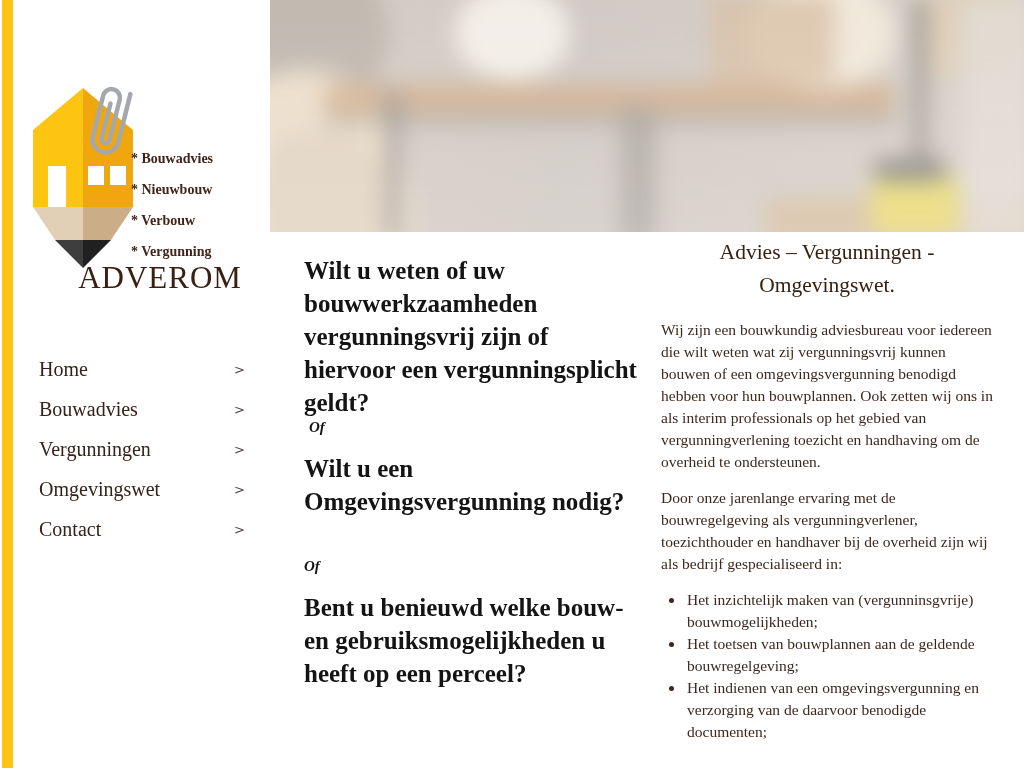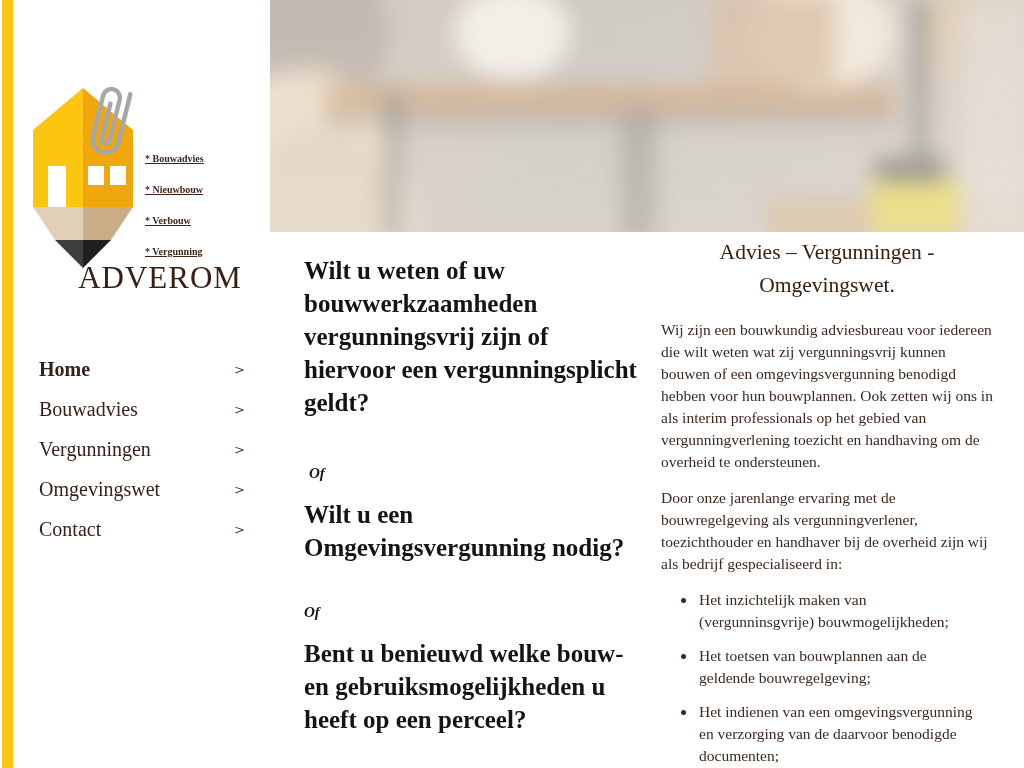--- a/index.html
+++ b/index.html
@@ -46,47 +46,47 @@
   .win2 { left:77px; top:78px; width:16px; height:19px; background:#fff; }
   .b-left  { left:0;    top:119px; width:50px; height:33px; background:#e1cfb6;
              clip-path:polygon(0 0, 50px 0, 50px 33px, 22px 33px); }
   .b-right { left:50px; top:119px; width:50px; height:33px; background:#cbae88;
              clip-path:polygon(0 0, 50px 0, 28px 33px, 0 33px); }
   .t-left  { left:22px; top:152px; width:28px; height:28px; background:#3e3e3e;
              clip-path:polygon(0 0, 100% 0, 100% 100%); }
   .t-right { left:50px; top:152px; width:28px; height:28px; background:#202020;
              clip-path:polygon(0 0, 100% 0, 0 100%); }
   .clip { position:absolute; left:55px; top:-8px; transform:rotate(14deg); }
-  .services { position:absolute; left:145px; top:151px; font-size:10px; font-weight:bold;
-              color:#41241a; line-height:15.5px; white-space:pre;text-decoration:underline; }
+  .services { position:absolute; left:131px; top:151px; font-size:14px; font-weight:bold;
+              color:#41241a; line-height:15.5px; white-space:pre; }
   .wordmark { position:absolute; left:40px; top:260px; width:240px; text-align:center;
               font-size:31px; color:#3a2013; letter-spacing:1px; }
 
   
   .nav { position:absolute; left:39px; top:349px; width:206px; }
   .nav-item { display:flex; justify-content:space-between; align-items:center; height:40px;
               font-size:20px; color:#36221a; cursor:pointer; }
-  .nav-item.active .label { font-weight:bold; }
+  .nav-item.active .label { font-weight:normal; }
   .chev { font-size:13px; color:#54413a; font-family:"DejaVu Sans", sans-serif; }
 
   
   .questions { position:absolute; left:304px; top:254px; width:334px; color:#141414; }
   .q-heading { font-size:25px; line-height:33px; font-weight:bold; margin:0; }
-  .q-1 { margin-bottom:46px; }
+  .q-1 { }
   .q-2 { margin-bottom:40px; }
   .of { font-size:15px; font-style:italic; font-weight:bold; margin:0 0 16px; color:#141414; }
   .of-1 { padding-left:5px; }
 
   
   .about { position:absolute; left:661px; top:236px; width:332px; color:#3c281e; }
   .about-title { font-size:20.5px; font-weight:bold; margin:0 0 9px; color:#38200f; }
   .about-subtitle { font-size:21.5px; font-weight:normal; line-height:33px; margin:0 0 17px; color:#38200f;text-align:center; }
   .about p { font-size:15.5px; line-height:22px; margin:0 0 14px; }
   .about ul { margin:0; padding-left:24px; font-size:15.5px; line-height:22px; }
-  .about li { margin:12px; padding-left:2px; }
+  .about li { margin:0; padding-left:2px; }
 </style>
 </head>
 <body>
 
 <div class="stripe"></div>
 
 <div class="hero">
   <div class="blur">
     <div class="s-head"></div>
     <div class="s-person"></div>

